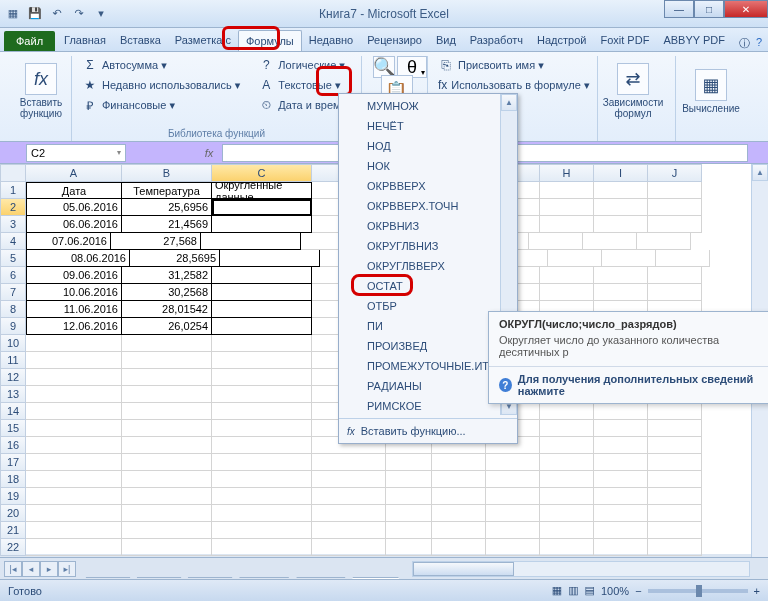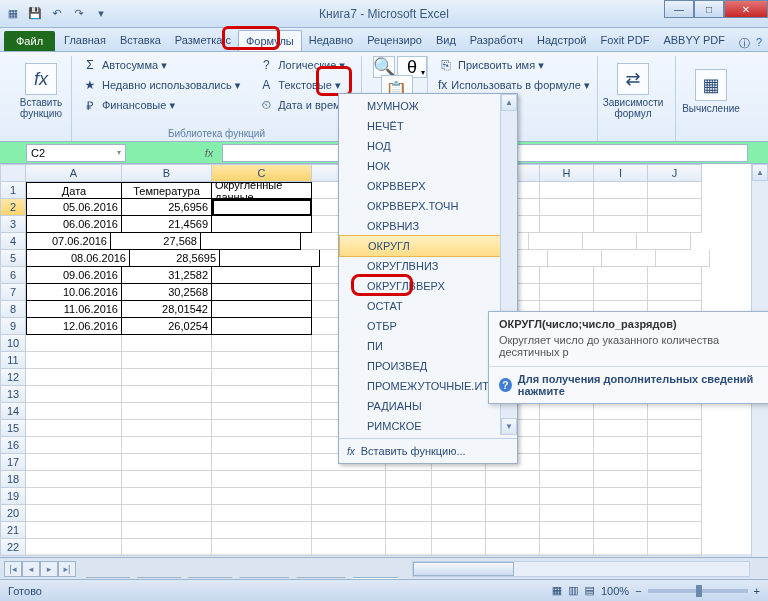--- a/index.html
+++ b/index.html
@@ -27,21 +27,21 @@
   .rgroup { border-right:1px solid #bdd1e8; padding:0 6px; display:flex; flex-direction:column; position:relative; }
   .rgroup-label { text-align:center; font-size:10px; color:#5e7ea7; position:absolute; bottom:2px; left:0; right:0; }
   .big-btn { display:flex; flex-direction:column; align-items:center; justify-content:center; width:58px; height:70px; gap:2px; text-align:center; font-size:10px; color:#2c4c78; }
   .big-icon { width:32px; height:32px; border:1px solid #b0c4de; background:#fafcff; display:flex; align-items:center; justify-content:center; font-size:18px; }
   .mid-col { display:flex; flex-direction:column; gap:2px; }
   .mid-btn { display:flex; align-items:center; gap:4px; font-size:11px; color:#2c4c78; padding:1px 4px; white-space:nowrap; }
   .mid-btn .ic { width:16px; height:16px; display:inline-flex; align-items:center; justify-content:center; font-size:12px; }
   .drop-highlight { position:absolute; border:3px solid #d40000; border-radius:6px; pointer-events:none; }
 
   
-  .fbar-row { height:22px; background:#86efac; border-bottom:1px solid #9db4cf; display:flex; align-items:center; }
+  .fbar-row { height:22px; background:#c4b5fd; border-bottom:1px solid #9db4cf; display:flex; align-items:center; }
   .namebox { width:100px; height:18px; margin-left:26px; background:#fff; border:1px solid #9db4cf; padding:0 4px; font-size:11px; display:flex; align-items:center; justify-content:space-between; }
   .fx-label { width:26px; text-align:center; font-style:italic; color:#666; margin-left:70px; }
   .fbar { flex:1; height:18px; background:#fff; border:1px solid #9db4cf; margin-right:20px; }
 
   
   .grid-area { position:relative; background:#fff; height:390px; }
   .corner { position:absolute; left:0; top:0; width:26px; height:18px; background:#e8eff8; border:1px solid #c1cfe1; }
   .colhdrs { position:absolute; left:26px; top:0; display:flex; }
   .colhdr { height:18px; background:linear-gradient(#f5f8fc,#e3ecf6); border:1px solid #c1cfe1; border-left:none; text-align:center; font-size:11px; color:#2c4c78; display:flex; align-items:center; justify-content:center; }
   .colhdr.sel { background:linear-gradient(#ffe9a8,#fbd26e); }
@@ -540,21 +540,20 @@
 
 <div class="func-menu">
   <div id="menu-items">
       <div class="func-item">МУМНОЖ</div>
       <div class="func-item">НЕЧЁТ</div>
       <div class="func-item">НОД</div>
       <div class="func-item">НОК</div>
       <div class="func-item">ОКРВВЕРХ</div>
       <div class="func-item">ОКРВВЕРХ.ТОЧН</div>
       <div class="func-item">ОКРВНИЗ</div>
-      <div class="func-item highlight">ОКРУГЛ</div>
       <div class="func-item">ОКРУГЛВНИЗ</div>
       <div class="func-item">ОКРУГЛВВЕРХ</div>
       <div class="func-item">ОСТАТ</div>
       <div class="func-item">ОТБР</div>
       <div class="func-item">ПИ</div>
       <div class="func-item">ПРОИЗВЕД</div>
       <div class="func-item">ПРОМЕЖУТОЧНЫЕ.ИТОГИ</div>
       <div class="func-item">РАДИАНЫ</div>
       <div class="func-item">РИМСКОЕ</div>
     </div>

